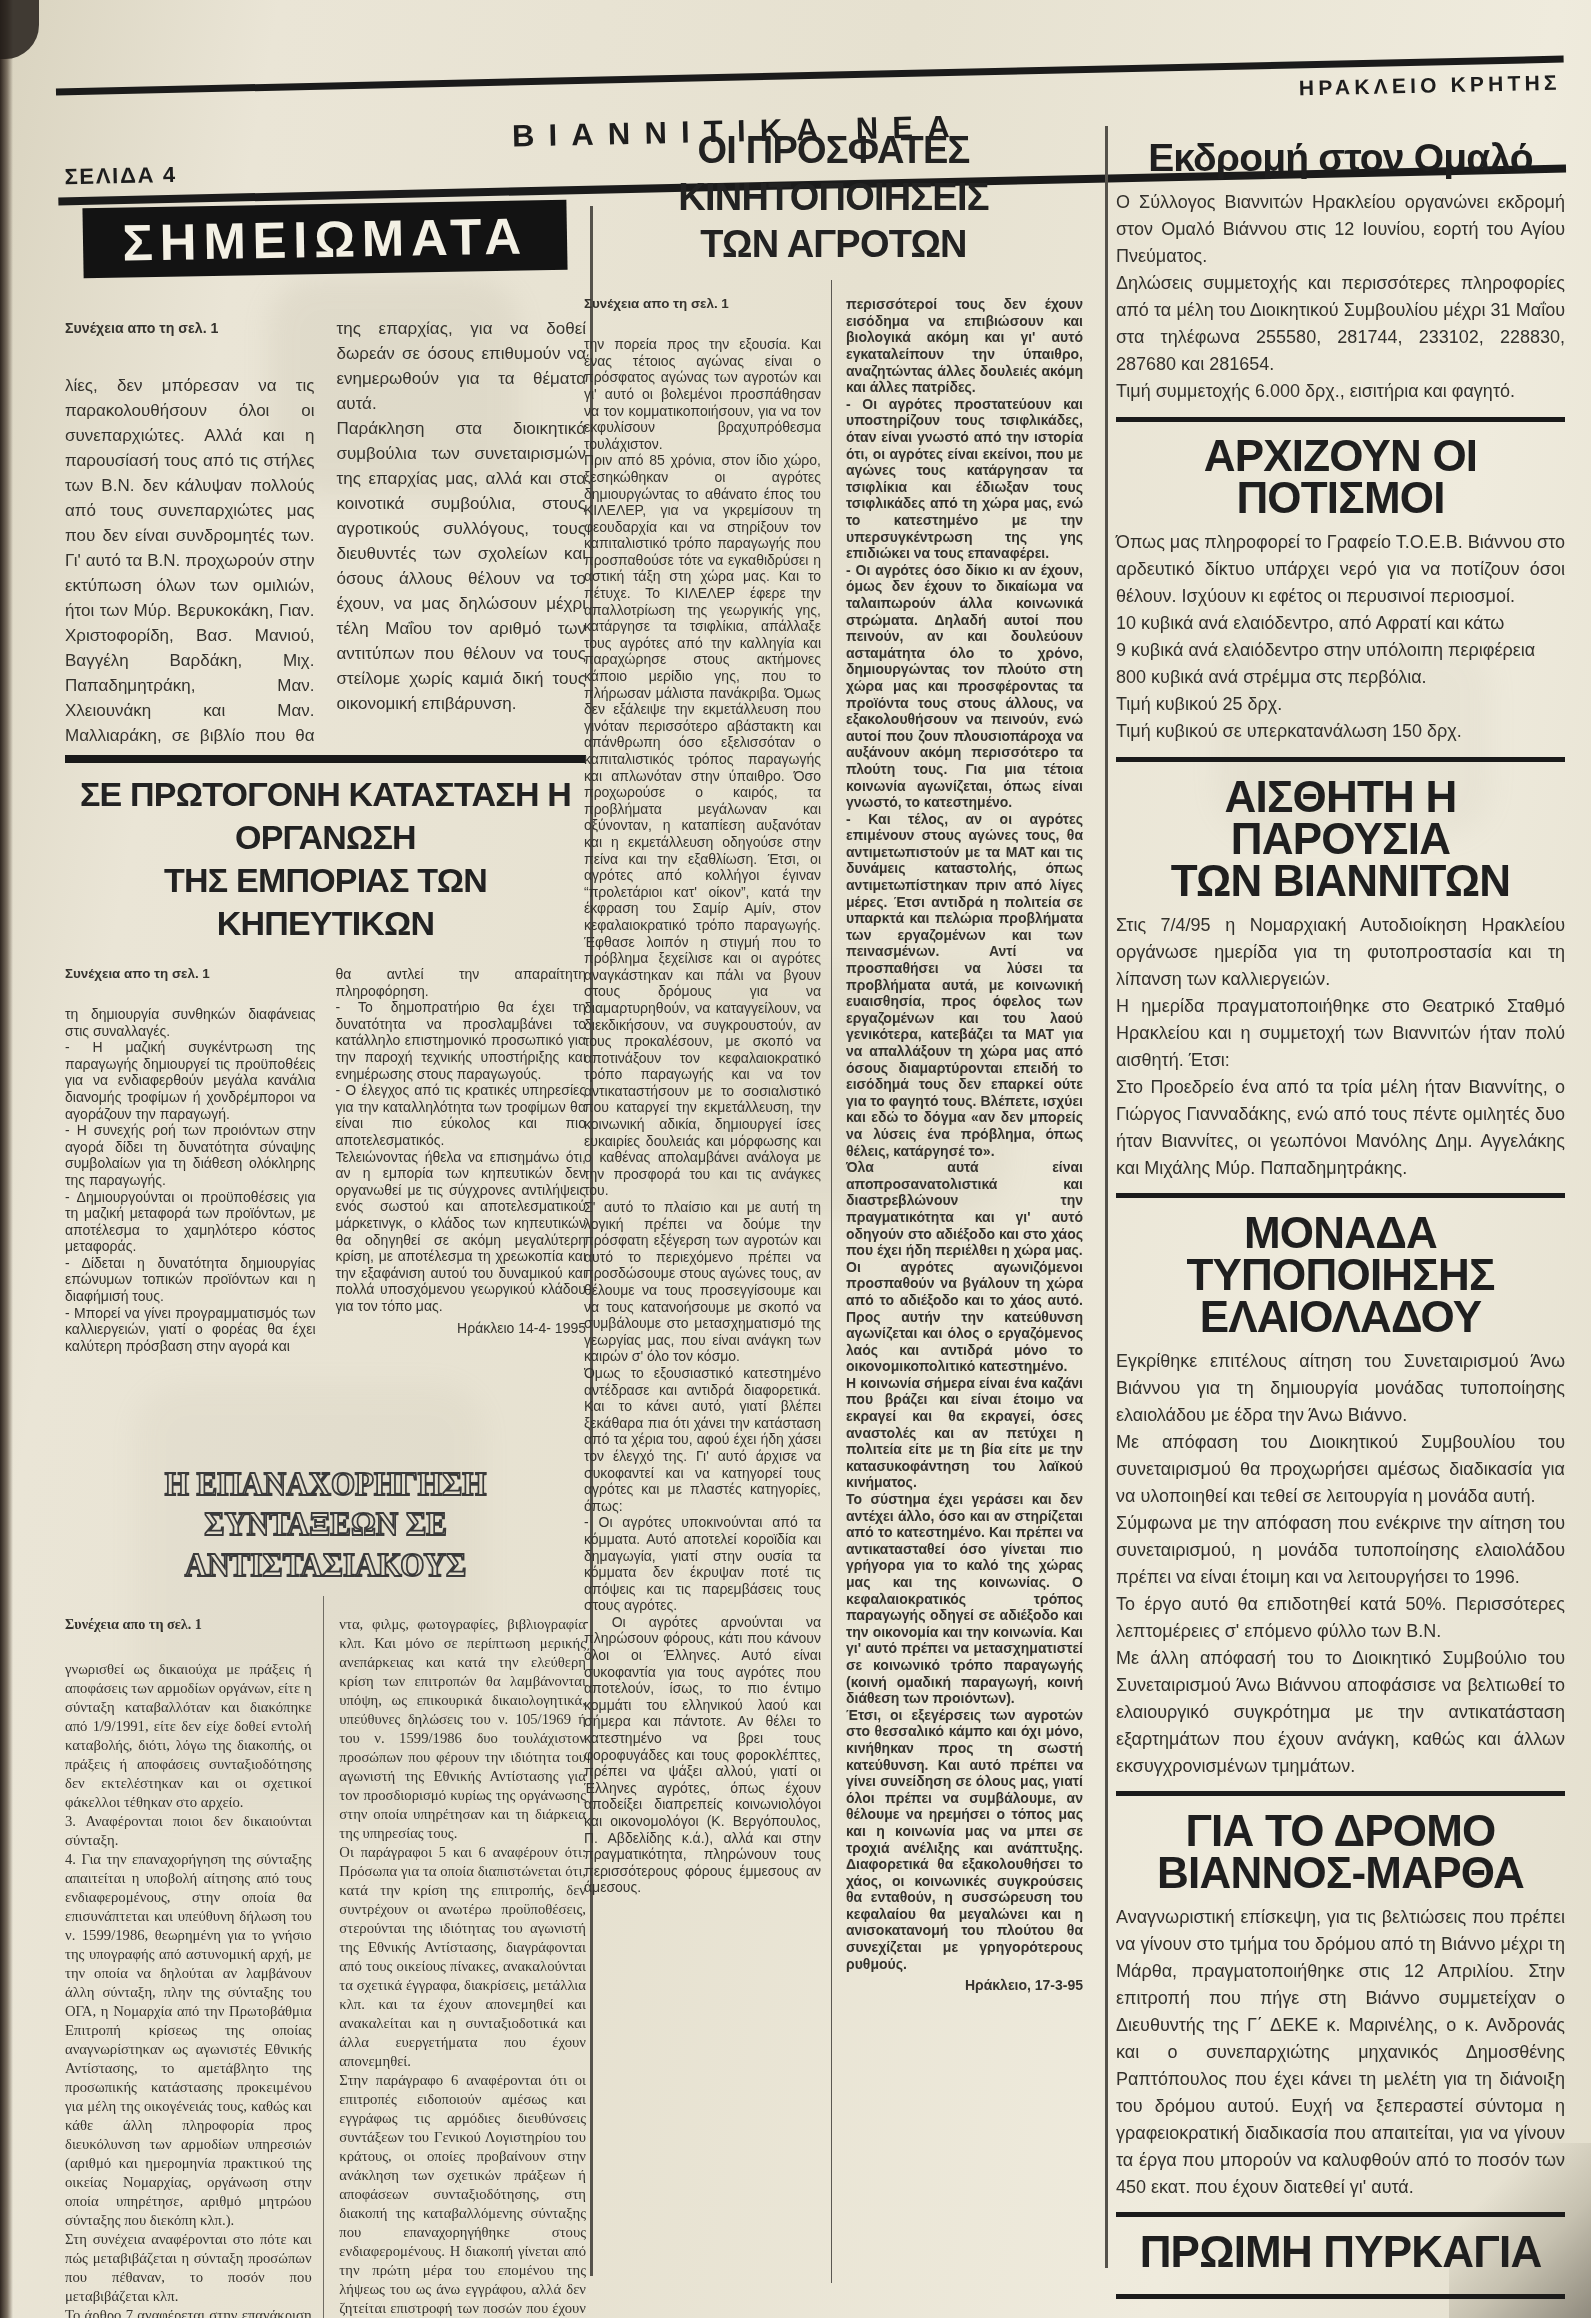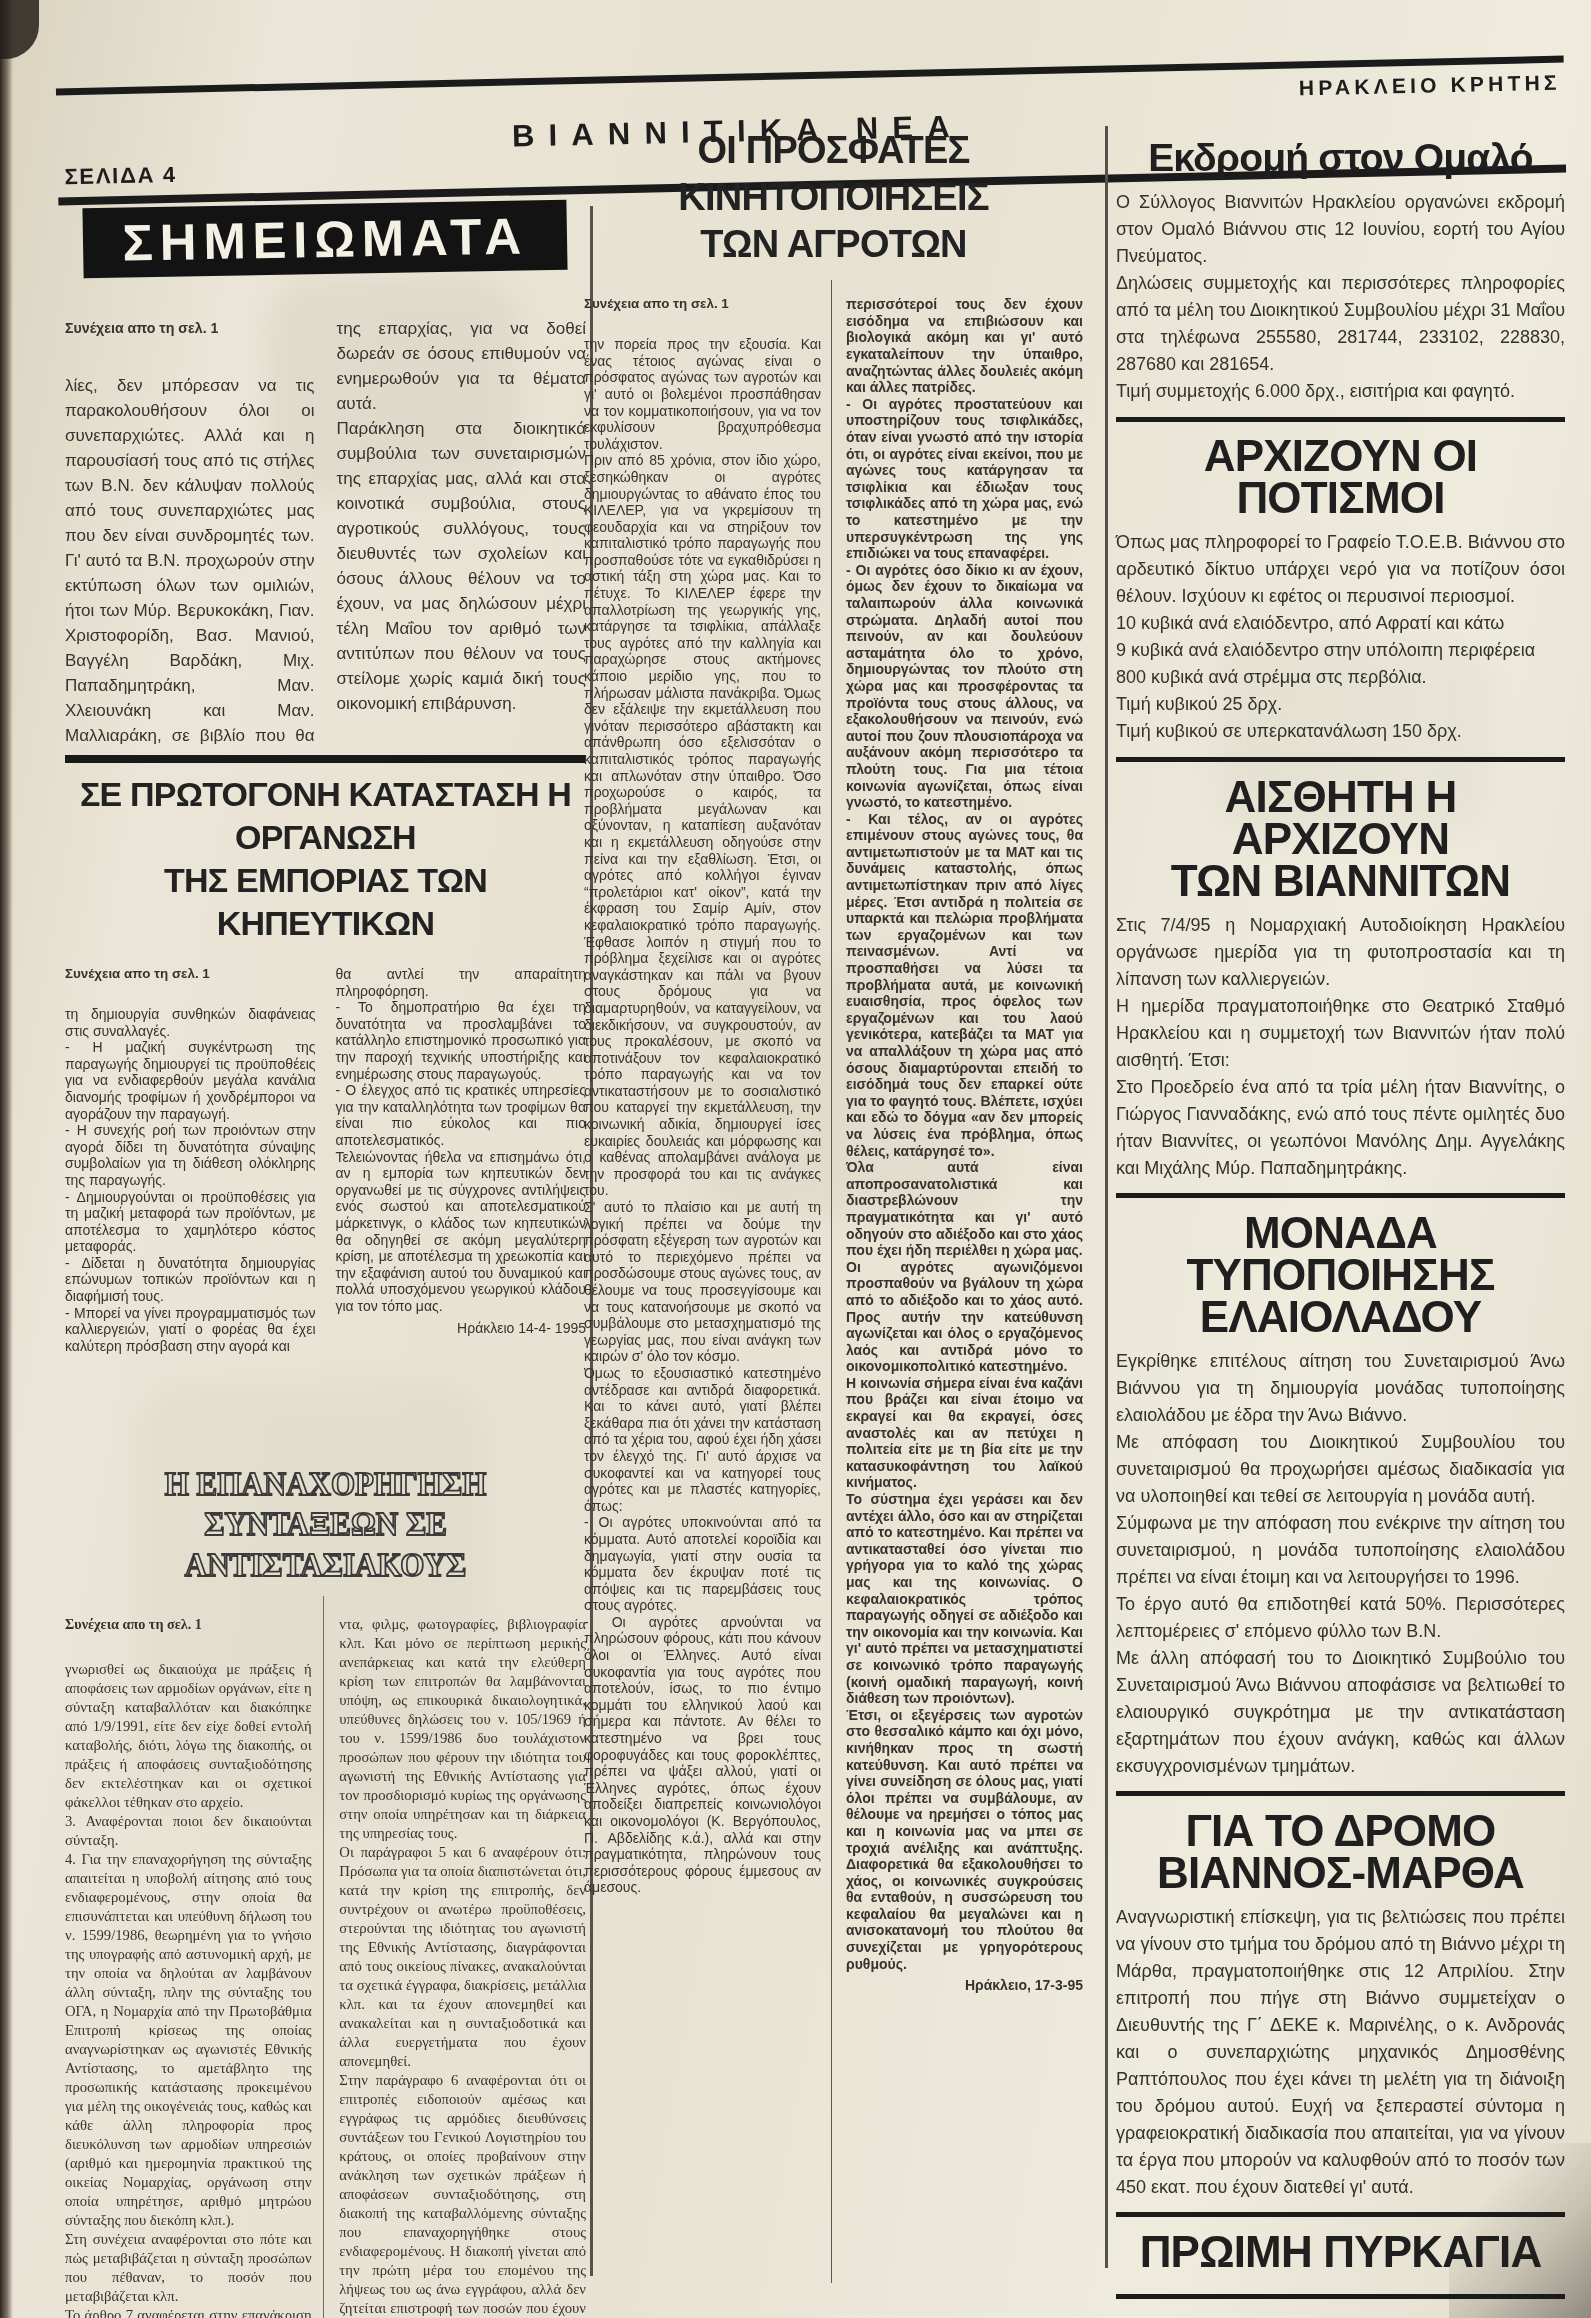--- a/index.html
+++ b/index.html
@@ -202,21 +202,21 @@
       <div class="r-body">Όπως μας πληροφορεί το Γραφείο Τ.Ο.Ε.Β. Βιάννου στο αρδευτικό δίκτυο υπάρχει νερό για να ποτίζουν όσοι θέλουν. Ισχύουν κι εφέτος οι περυσινοί περιοσμοί.
 10 κυβικά ανά ελαιόδεντρο, από Αφρατί και κάτω
 9 κυβικά ανά ελαιόδεντρο στην υπόλοιπη περιφέρεια
 800 κυβικά ανά στρέμμα στς περβόλια.
 Τιμή κυβικού 25 δρχ.
 Τιμή κυβικού σε υπερκατανάλωση 150 δρχ.</div>
     </div>
     <div class="r-sep"></div>
 
     <div class="r-art">
-      <div class="r-title">ΑΙΣΘΗΤΗ Η ΑΡΧΙΖΟΥΝ
+      <div class="r-title">ΑΙΣΘΗΤΗ Η ΠΑΡΟΥΣΙΑ
 ΤΩΝ ΒΙΑΝΝΙΤΩΝ</div>
       <div class="r-body">Στις 7/4/95 η Νομαρχιακή Αυτοδιοίκηση Ηρακλείου οργάνωσε ημερίδα για τη φυτοπροστασία και τη λίπανση των καλλιεργειών.
 Η ημερίδα πραγματοποιήθηκε στο Θεατρικό Σταθμό Ηρακλείου και η συμμετοχή των Βιαννιτών ήταν πολύ αισθητή. Έτσι:
 Στο Προεδρείο ένα από τα τρία μέλη ήταν Βιαννίτης, ο Γιώργος Γιανναδάκης, ενώ από τους πέντε ομιλητές δυο ήταν Βιαννίτες, οι γεωπόνοι Μανόλης Δημ. Αγγελάκης και Μιχάλης Μύρ. Παπαδημητράκης.</div>
     </div>
     <div class="r-sep"></div>
 
     <div class="r-art">
       <div class="r-title">ΜΟΝΑΔΑ ΤΥΠΟΠΟΙΗΣΗΣ
 ΕΛΑΙΟΛΑΔΟΥ</div>

